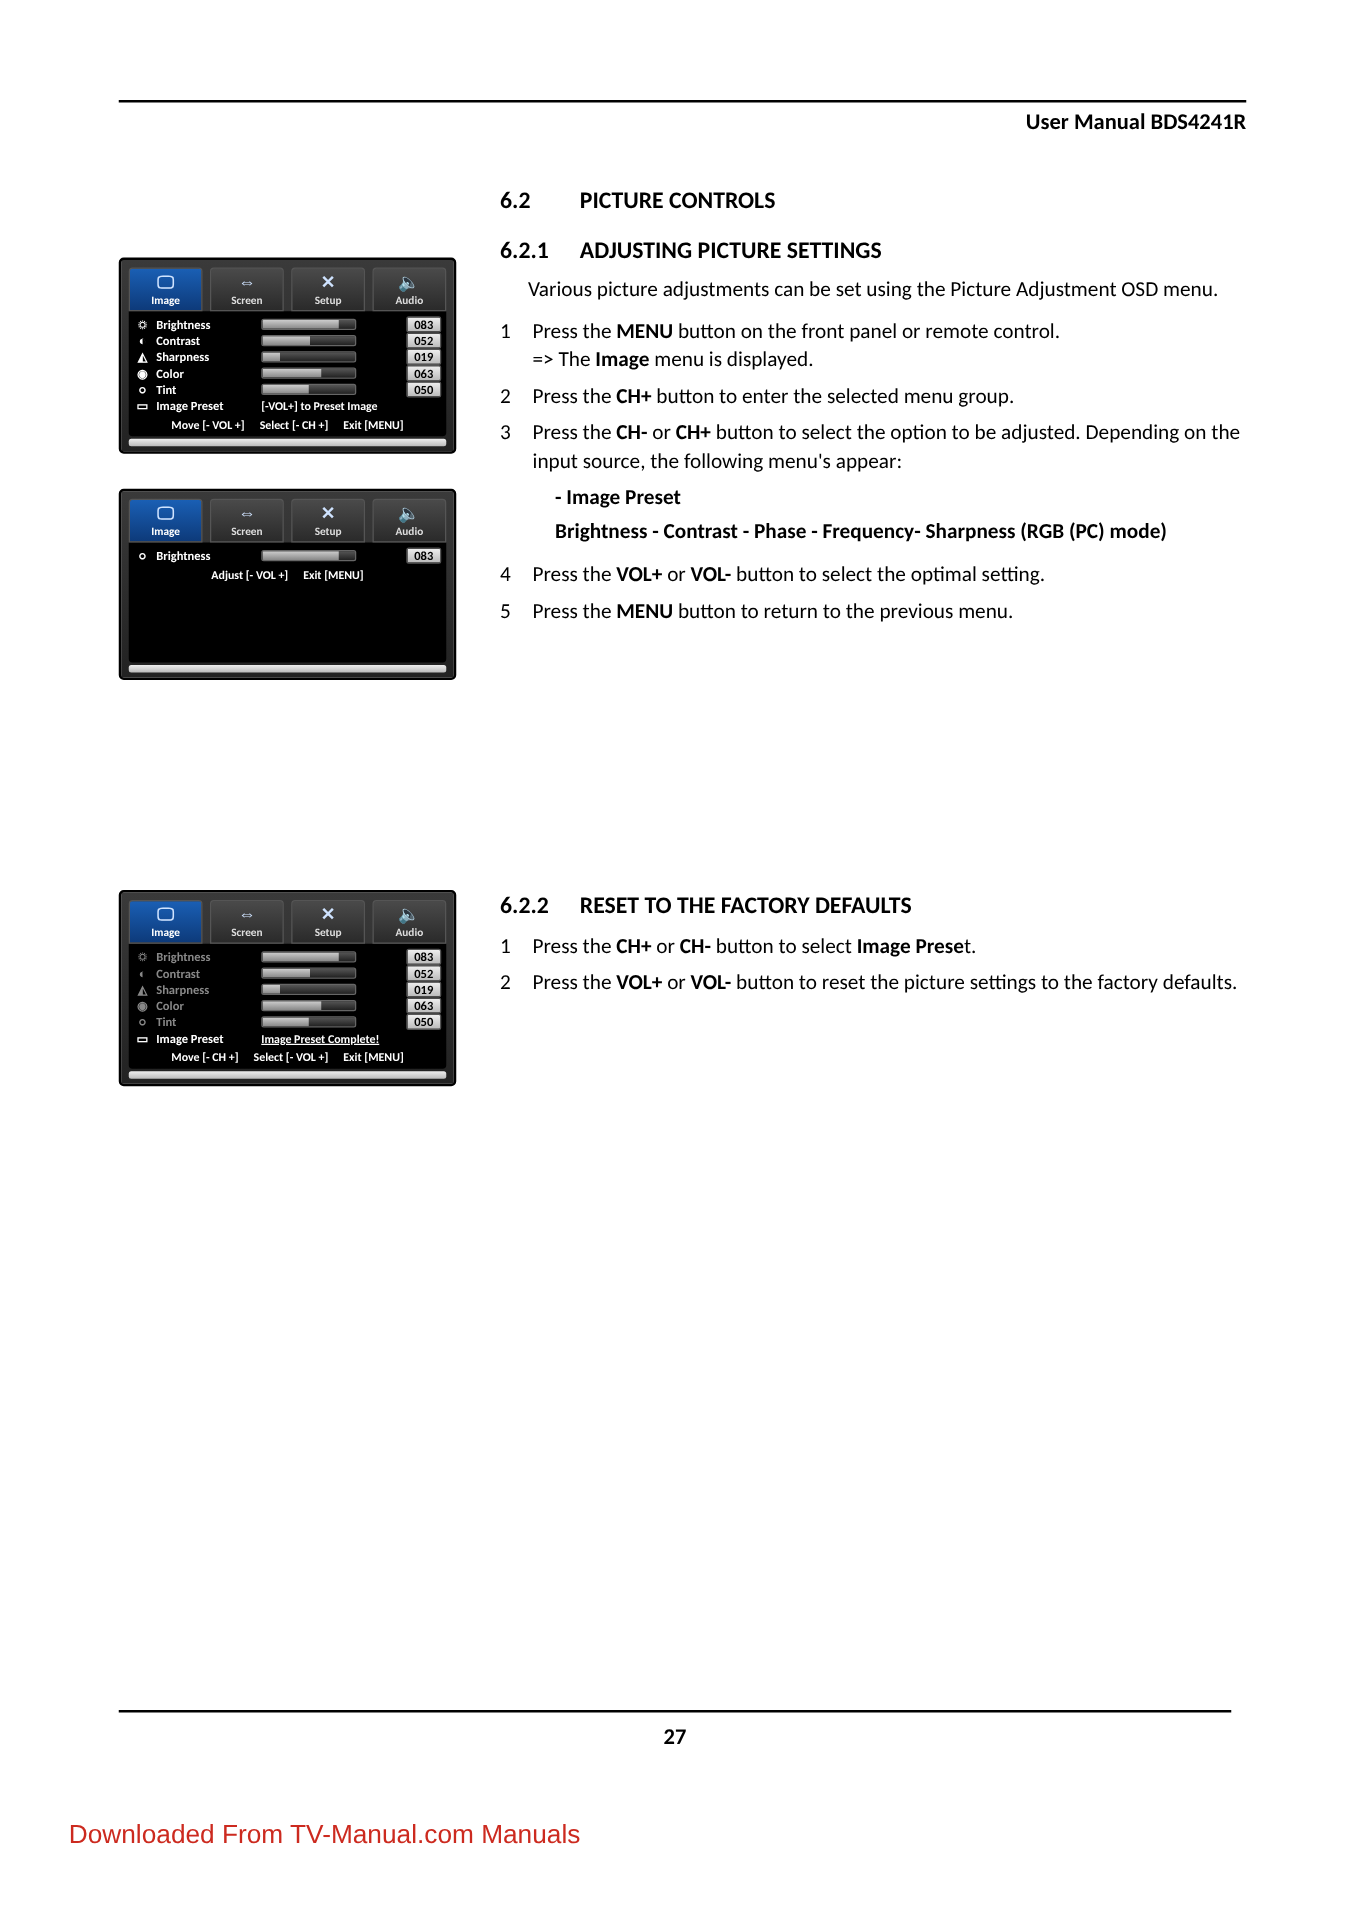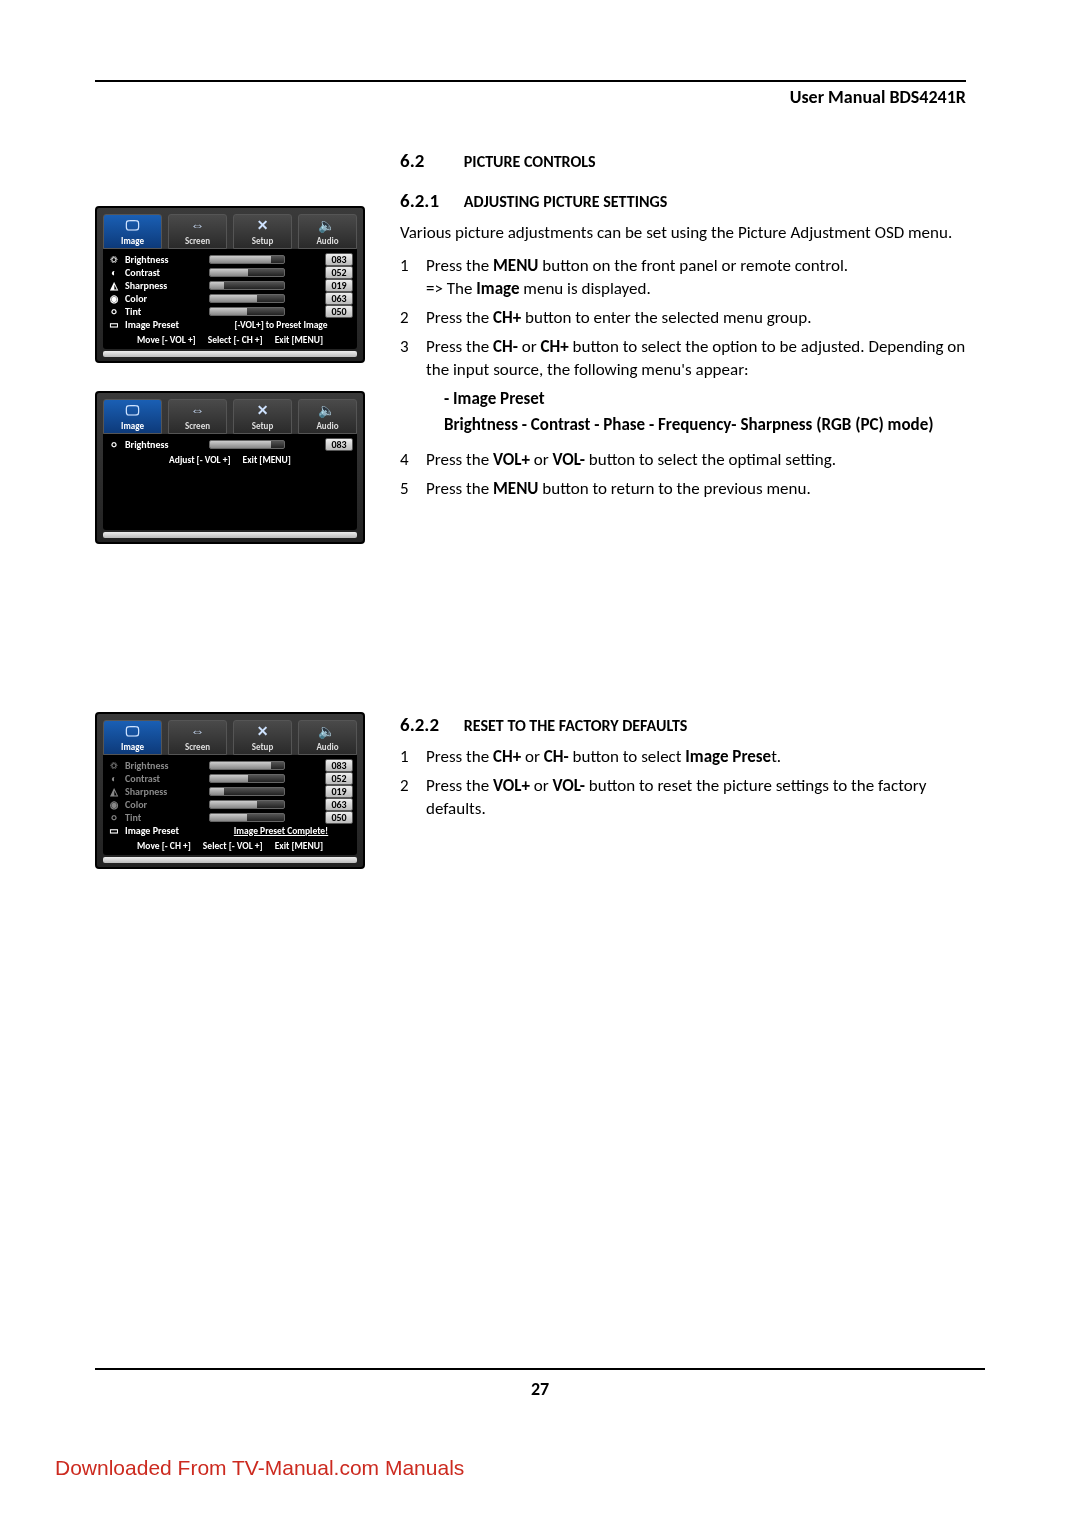--- a/index.html
+++ b/index.html
@@ -6,21 +6,21 @@
     margin: 0;
     padding: 0;
     background: #fff;
     font-family: "Gill Sans", "Gill Sans MT", Calibri, sans-serif;
     width: 1080px;
     height: 1535px;
     position: relative;
     color: #000;
   }
   .page {
-    padding: 80px 114px 40px 95px;
+    padding: 80px 83px 40px 95px;
     box-sizing: border-box;
     height: 100%;
     position: relative;
   }
   .header-rule {
     border-top: 2px solid #000;
     margin-bottom: 4px;
   }
   .header-title {
     text-align: right;
@@ -123,21 +123,21 @@
     background: linear-gradient(#eee,#bbb);
     color: #000;
     border: 1px solid #555;
     border-radius: 2px;
     font-size: 10px;
     line-height: 11px;
     margin-left: 36px;
   }
   .osd-row-right {
     flex: 1;
-    text-align: center;
+    text-align: left;
     font-size: 9.5px;
   }
   .osd-hints {
     display: flex;
     justify-content: center;
     gap: 12px;
     color: #fff;
     font-size: 9.5px;
     padding: 3px 0 1px 0;
     align-items: flex-end;
@@ -151,24 +151,24 @@
   .osd.tall .osd-body { min-height: 90px; }
 
   .sec-num {
     display: inline-block;
     width: 60px;
     font-weight: bold;
     font-size: 19px;
   }
   .sec-title {
     font-weight: bold;
-    font-size: 16px;
+    font-size: 19px;
   }
   .subsec-row { margin-top: 14px; margin-bottom: 8px; }
-  .body-text { margin: 4px 0 10px 0; }
+  .body-text { margin: 4px 0 10px 0; text-align: center; }
   .step-list {
     list-style: none;
     padding: 0;
     margin: 0;
   }
   .step-list li {
     display: flex;
     margin-bottom: 6px;
   }
   .step-num {

